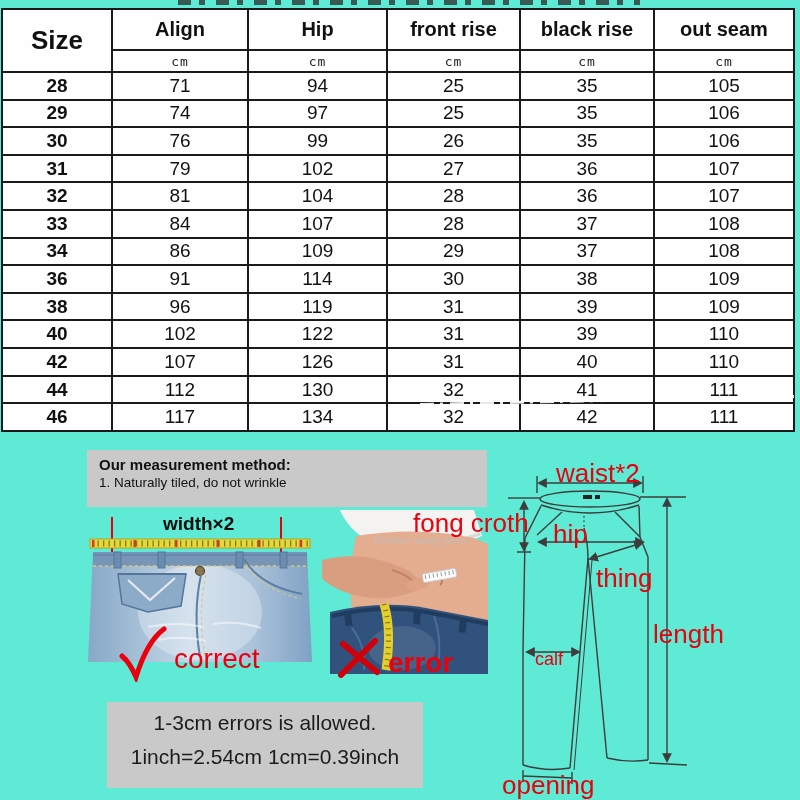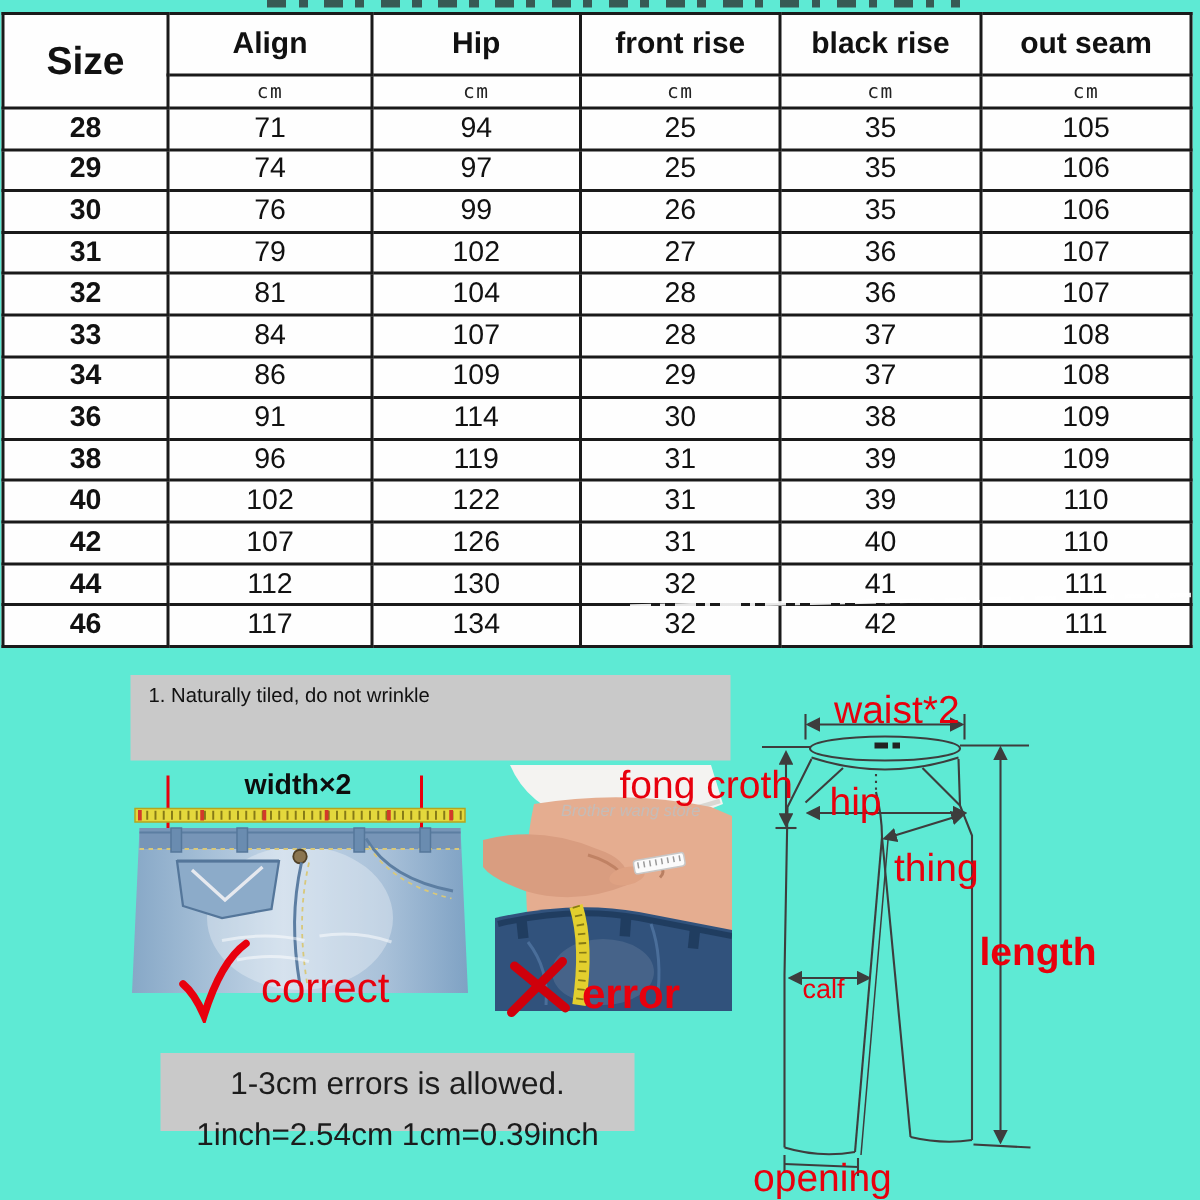--- a/index.html
+++ b/index.html
@@ -31,21 +31,21 @@
 
   
   .wm-dashline{position:absolute;left:420px;top:399px;width:374px;height:3px;transform:rotate(-1.2deg);opacity:.9;
     background:repeating-linear-gradient(90deg,#fff 0 14px,transparent 14px 20px,#fff 20px 23px,transparent 23px 30px);}
 
   
   .method-box{position:absolute;left:87px;top:450px;width:400px;height:57px;background:var(--box-gray);
     padding:6px 10px 0 12px;color:#111;}
   .method-box .mtitle{font-weight:bold;font-size:15px;margin-bottom:2px;}
   .method-box .mline{font-size:13.5px;line-height:16px;}
-  .allow-box{position:absolute;left:107px;top:702px;width:316px;height:52px;background:var(--box-gray);
+  .allow-box{position:absolute;left:107px;top:702px;width:316px;height:86px;background:var(--box-gray);
     text-align:center;color:#1c1c1c;}
   .allow-box .aline{font-size:21px;line-height:34px;}
   .allow-box .aline:first-child{margin-top:4px;}
 
   
   .correct-figure{position:absolute;left:88px;top:512px;width:224px;height:170px;}
   .correct-figure svg{position:absolute;left:0;top:0;}
   .widthx2-label{position:absolute;left:163px;top:513px;font-size:19px;font-weight:bold;color:#0d0d0d;}
   .correct-label{position:absolute;left:174px;top:643px;font-size:28px;font-weight:normal;color:var(--accent-red);}
   .check-icon{position:absolute;left:116px;top:626px;}
@@ -57,21 +57,21 @@
   .x-icon{position:absolute;left:338px;top:638px;}
 
   
   .diagram{position:absolute;left:500px;top:440px;width:300px;height:360px;}
   .diagram svg{position:absolute;left:0;top:0;}
   .dlabel{position:absolute;color:var(--accent-red);font-size:26px;white-space:nowrap;}
   .lbl-waist{left:556px;top:458px;}
   .lbl-crotch{left:413px;top:508px;text-align:center;}
   .lbl-hip{left:553px;top:519px;}
   .lbl-thigh{left:596px;top:563px;}
-  .lbl-length{left:653px;top:619px;font-weight:bold;}
+  .lbl-length{left:653px;top:619px;}
   .lbl-calf{left:535px;top:649px;font-size:18px;}
   .lbl-opening{left:502px;top:770px;}
 </style>
 </head>
 <body>
 
 <div class="canvas">
 
   <div class="top-strip"></div>
 
@@ -205,20 +205,21 @@
           <td>32</td>
           <td>42</td>
           <td>111</td>
         </tr>
       </tbody>
   </table>
 
   <div class="wm-dashline"></div>
 
   <div class="method-box">
+    <div class="mtitle">Our measurement method:</div>
     <div class="mline">1. Naturally tiled, do not wrinkle</div>
   </div>
 
   <div class="correct-figure">
     <svg width="224" height="170" viewBox="0 0 224 170">
       <defs>
         <linearGradient id="jg" x1="0" y1="0" x2="1" y2="0">
           <stop offset="0" stop-color="#87a8c7"></stop>
             <stop offset="0.45" stop-color="#c4d6e7"></stop>
           <stop offset="0.75" stop-color="#a9c1d9"></stop>

